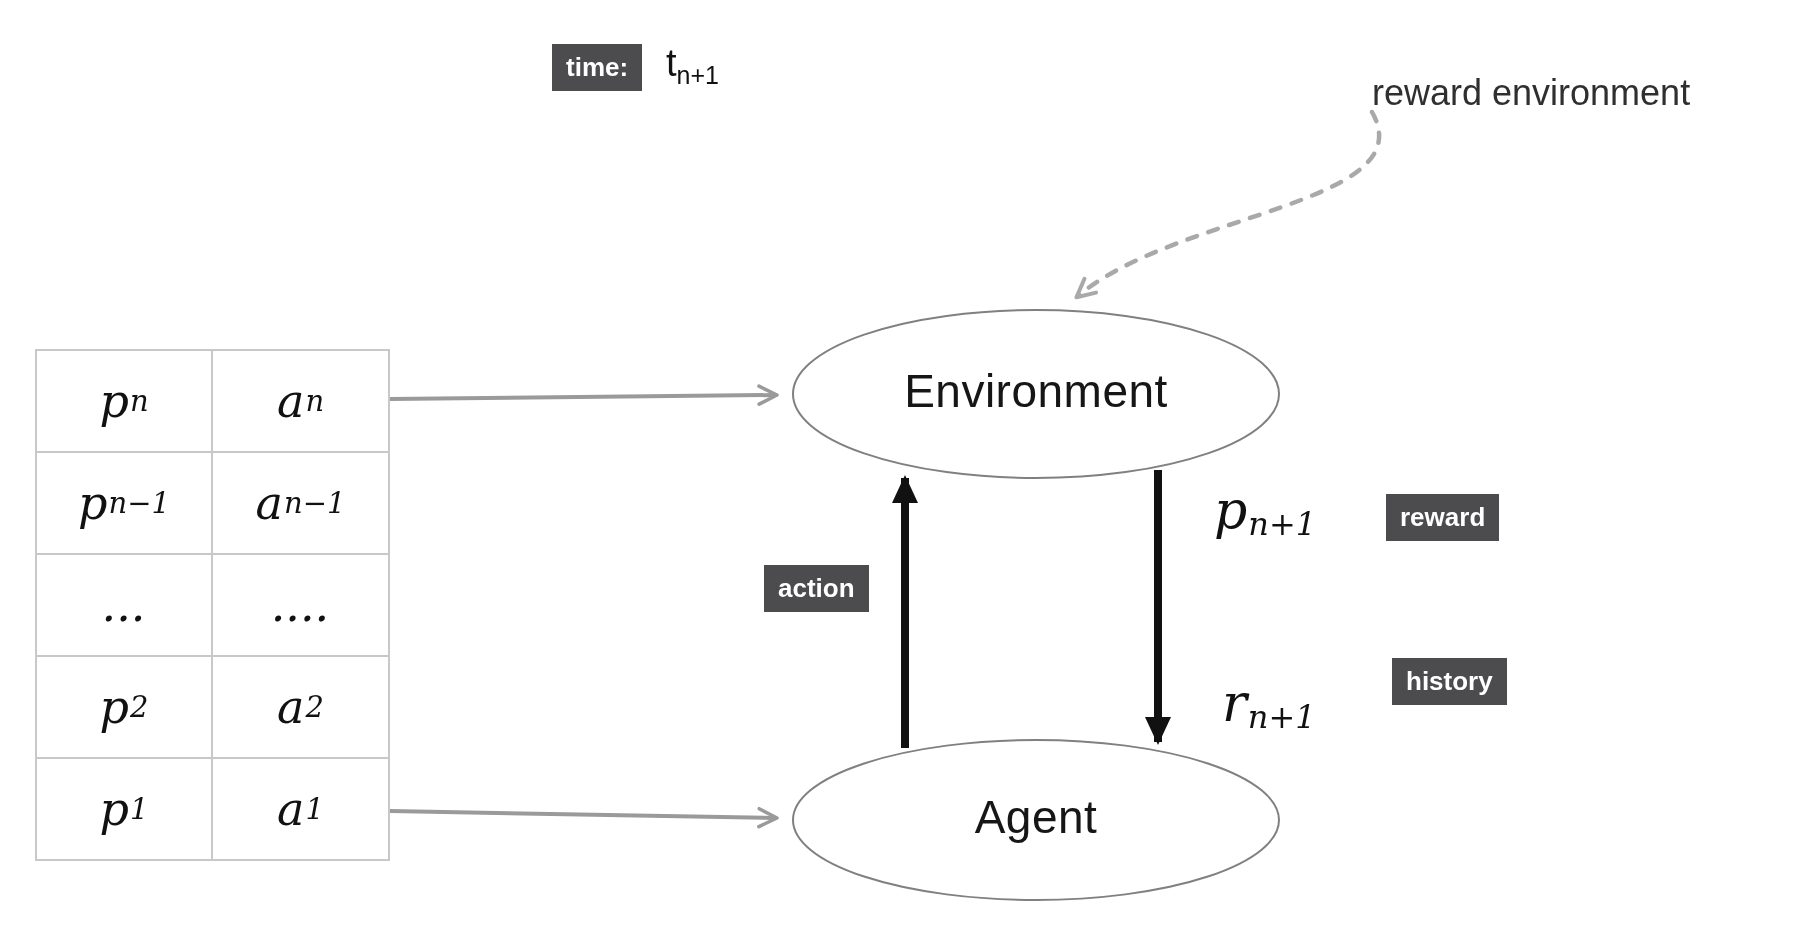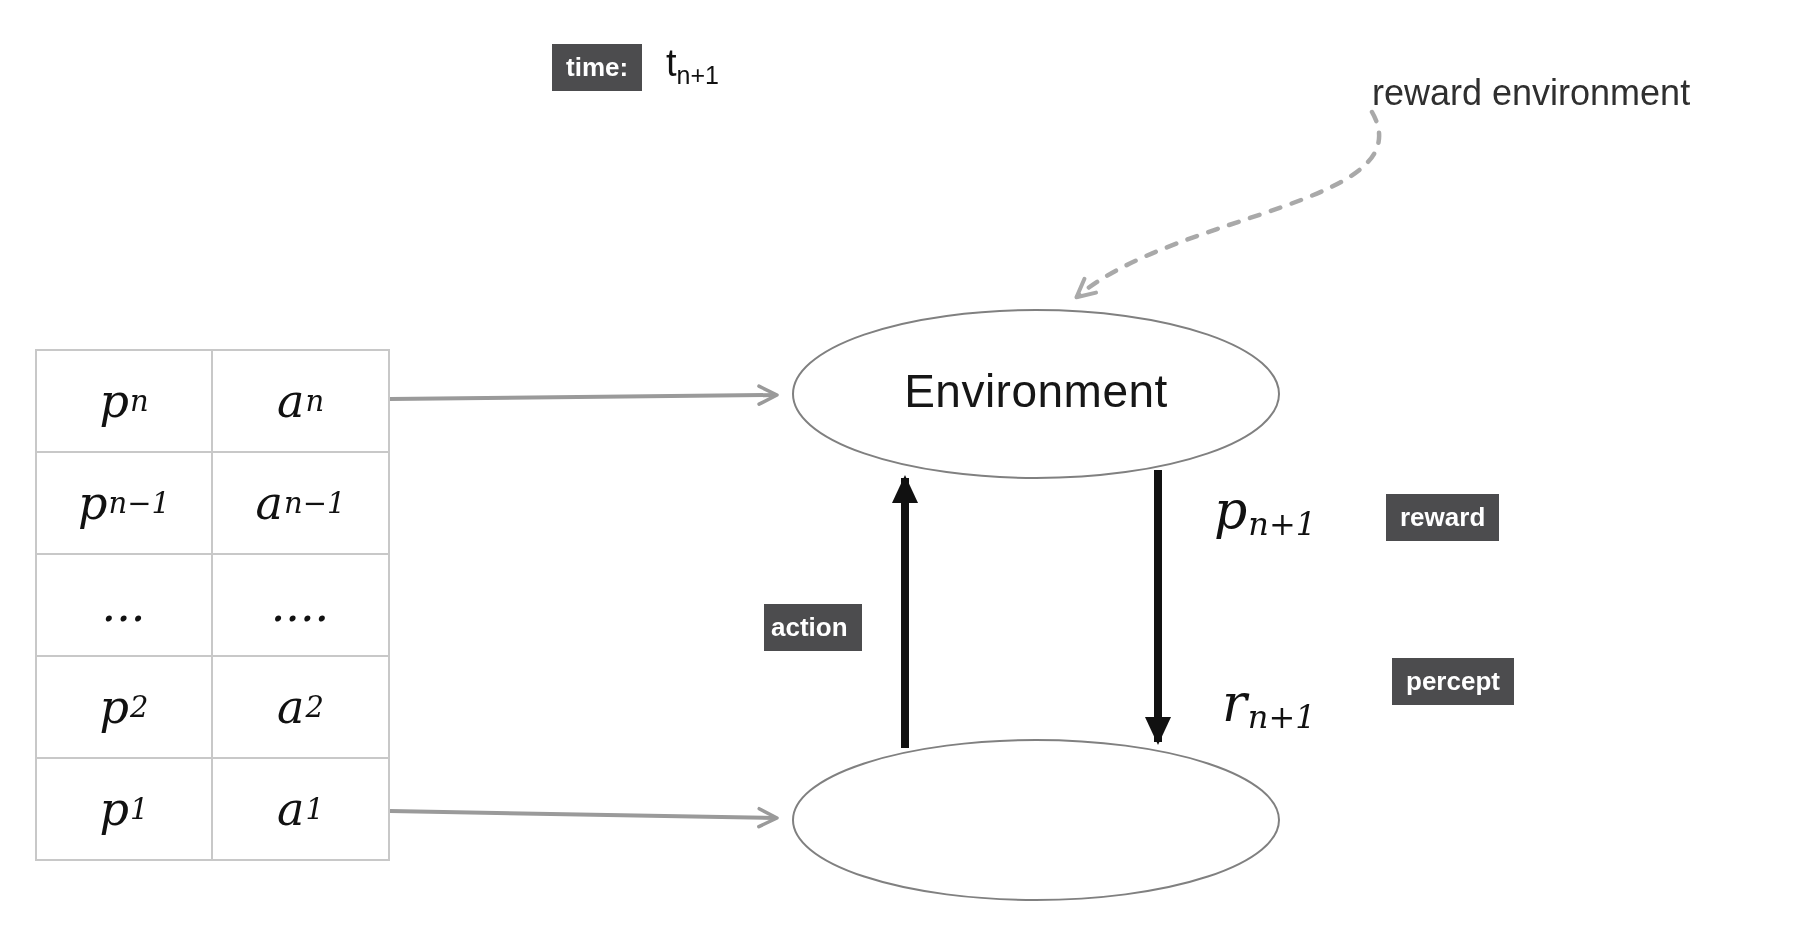--- a/index.html
+++ b/index.html
@@ -78,21 +78,21 @@
     font-style: italic; color: #111; white-space: nowrap;
   }
   .math-label .ms { vertical-align: -0.22em; margin-left: 1px; }
   .action-symbol { left: 940px; top: 566px; font-size: 58px; }
   .action-symbol .ms { font-size: 36px; }
   .percept-symbol { left: 1214px; top: 480px; font-size: 52px; }
   .percept-symbol .ms { font-size: 32px; }
   .reward-symbol { left: 1222px; top: 673px; font-size: 52px; text-align: right; }
   .reward-symbol .ms { font-size: 32px; }
 
-  .action-badge { left: 764px; top: 604px; padding-left: 7px; }
+  .action-badge { left: 764px; top: 565px; }
   .percept-badge { left: 1386px; top: 494px; }
   .reward-badge { left: 1392px; top: 658px; }
 </style>
 </head>
 <body>
 
 <div class="canvas">
 
   <svg class="layer" width="1816" height="936" viewBox="0 0 1816 936">
     <defs>
@@ -162,22 +162,23 @@
         <span class="mb">p</span>
         <span class="ms">1</span>
       </div>
     <div class="cell">
         <span class="mb">a</span>
         <span class="ms">1</span>
       </div>
   </div>
 
   <div class="ellipse-label env-label">Environment</div>
+  <div class="ellipse-label agent-label">Agent</div>
 
   <div class="badge action-badge">action</div>
 
   <div class="math-label percept-symbol"><span class="mb">p</span><span class="ms">n+1</span></div>
   <div class="badge percept-badge">reward</div>
 
   <div class="math-label reward-symbol"><span class="mb">r</span><span class="ms">n+1</span></div>
-  <div class="badge reward-badge">percept</div>
+  <div class="badge reward-badge">history</div>
 
 </div>
 
 </body></html>

